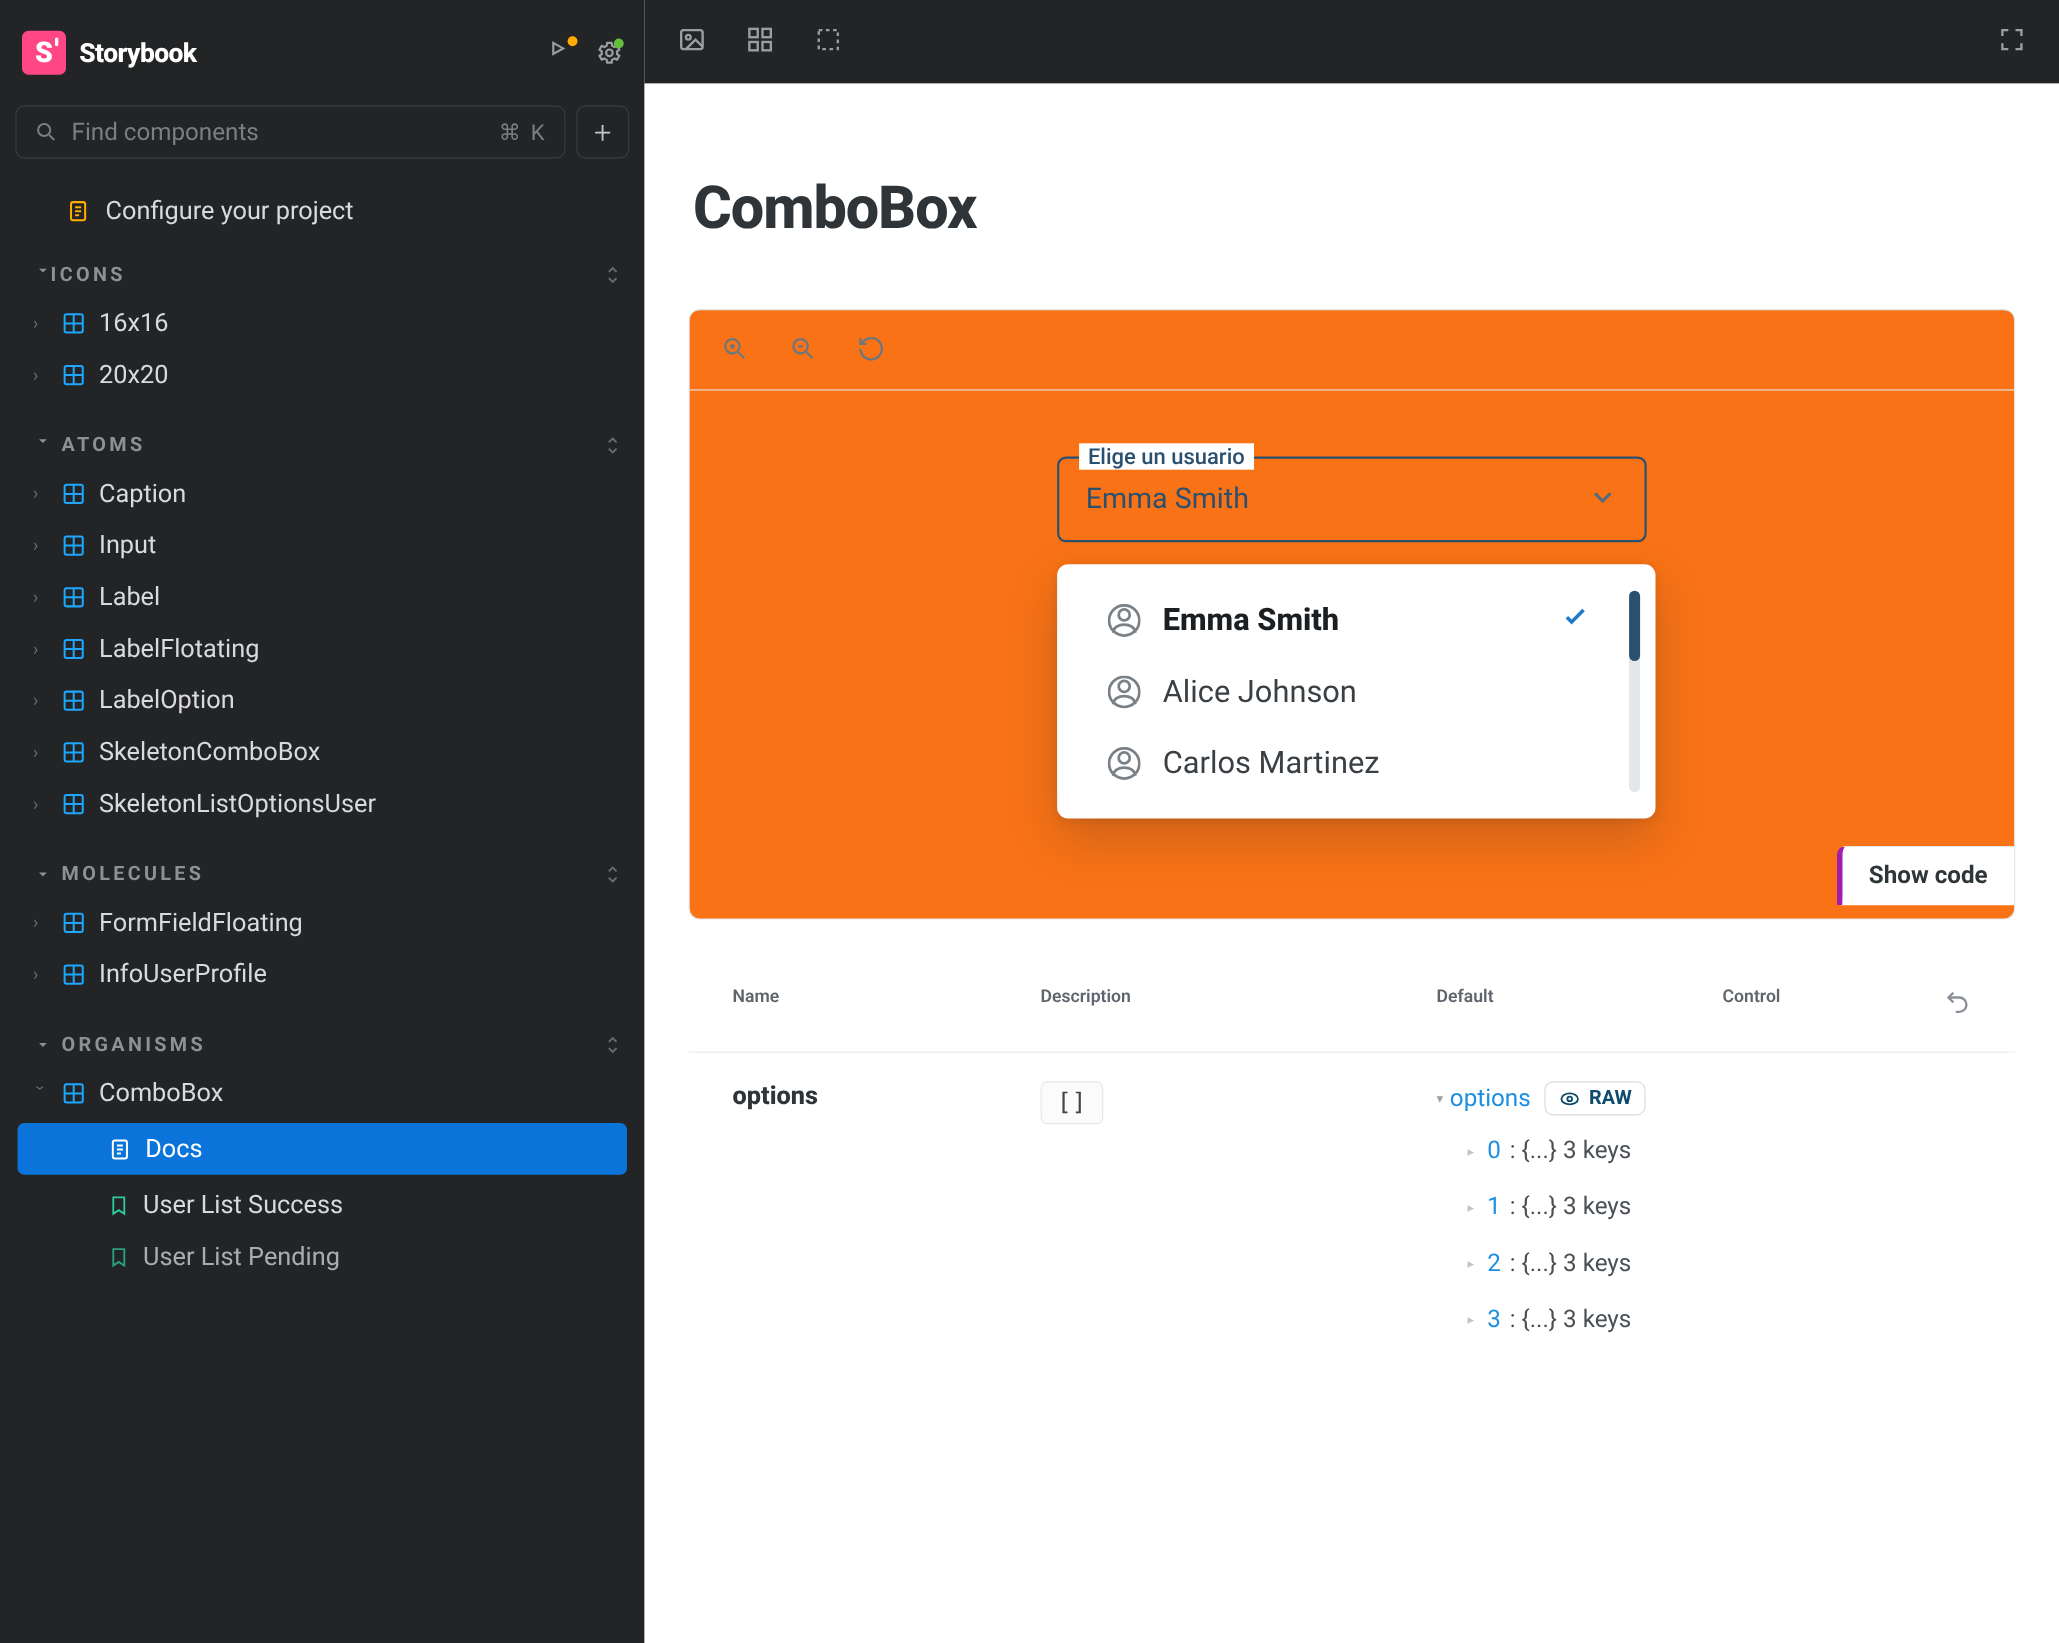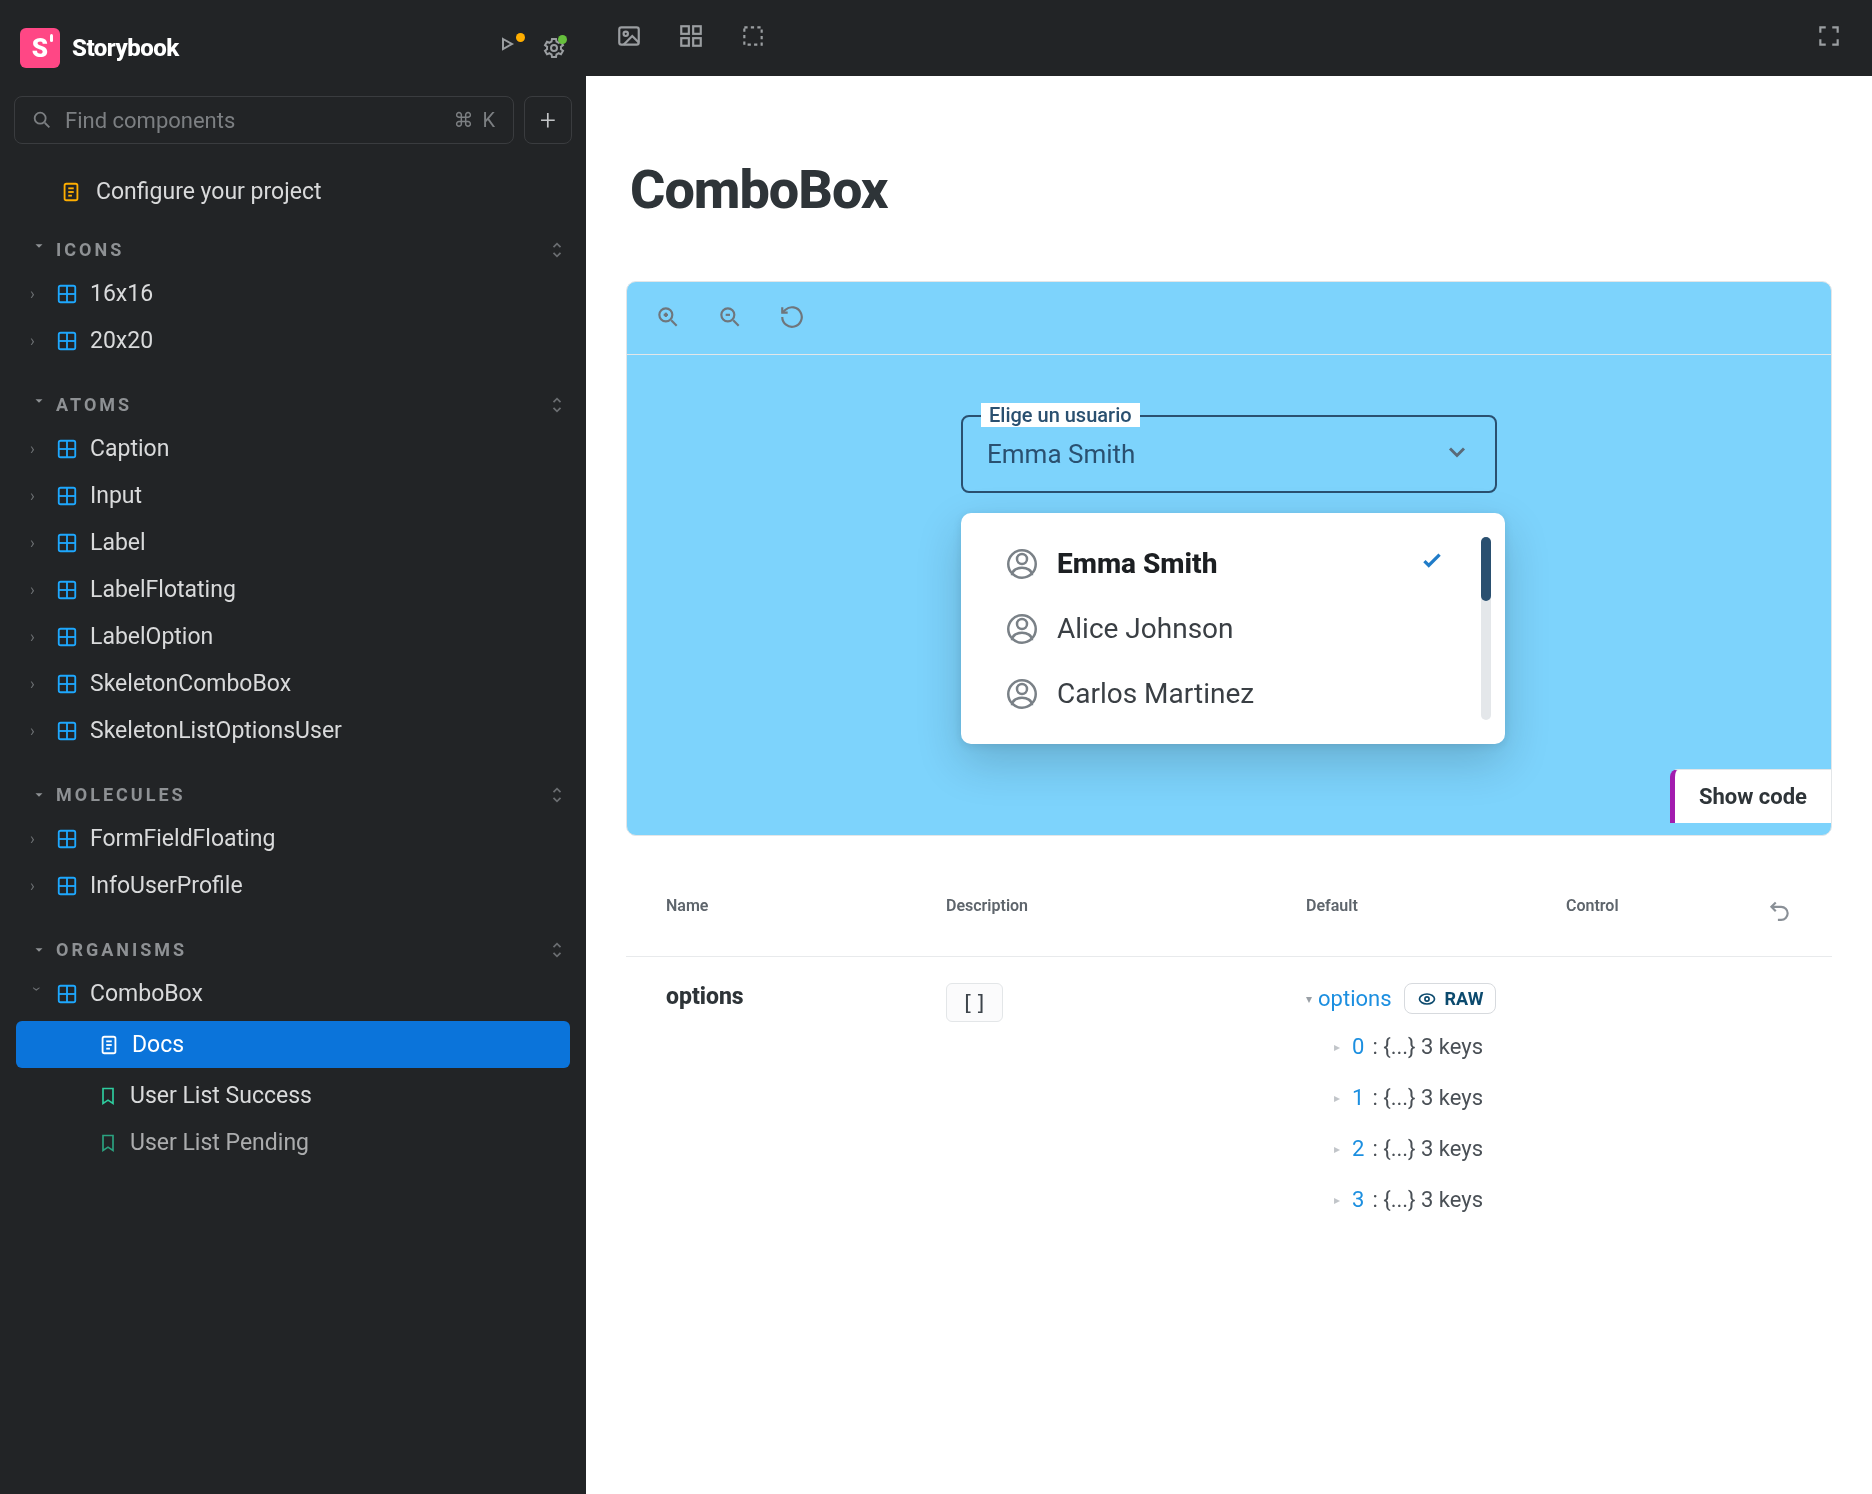--- a/index.html
+++ b/index.html
@@ -97,21 +97,21 @@
   .toolbar-left svg, .toolbar-right svg { width:26px; height:26px; }
   .toolbar-right { color:#9b9ea1; }
 
   
   .content {
     flex:1; background:#fff; padding: 82px 40px 0 40px; overflow:hidden;
   }
   .page-title { font-size: 54px; font-weight: 800; color:#2e3438; letter-spacing:-1px; margin-bottom: 60px; padding-left:4px; }
 
   .preview-frame {
-    border:1px solid #e3e6e8; border-radius:10px; background:#7dd3fc;
+    border:1px solid #e3e6e8; border-radius:10px; background:#f97316;
     position:relative;
     margin-bottom: 14px;
   }
   .preview-toolbar {
     display:flex; gap:36px; align-items:center; padding:22px 28px 20px;
     border-bottom:1px solid #e3e6e8; color:#6f767c;
   }
   .preview-toolbar svg { width:26px; height:26px; }
 
   .canvas-area {
@@ -254,21 +254,21 @@
       <svg class="doc-icon" viewBox="0 0 24 24" fill="none" stroke="#ffae00" stroke-width="2">
           <rect x="5" y="3" width="14" height="18" rx="2"></rect>
           <line x1="9" y1="8" x2="15" y2="8"></line>
           <line x1="9" y1="12" x2="15" y2="12"></line>
           <line x1="9" y1="16" x2="13" y2="16"></line>
         </svg>
       <span>Configure your project</span>
     </div>
 
     <div class="section-head">
-      <span style="display:flex;gap:10px;">
+      <span style="display:flex;">
         <svg width="14" height="14" viewBox="0 0 24 24" fill="#8e9194">
             <path d="M6 9l6 6 6-6"></path>
           </svg>
         <span>ICONS</span>
       </span>
       <span class="expand-icons">
         <svg width="14" height="8" viewBox="0 0 24 12" fill="none" stroke="#6a6d70" stroke-width="3">
             <path d="M6 8l6-6 6 6"></path>
           </svg>
         <svg width="14" height="8" viewBox="0 0 24 12" fill="none" stroke="#6a6d70" stroke-width="3">

